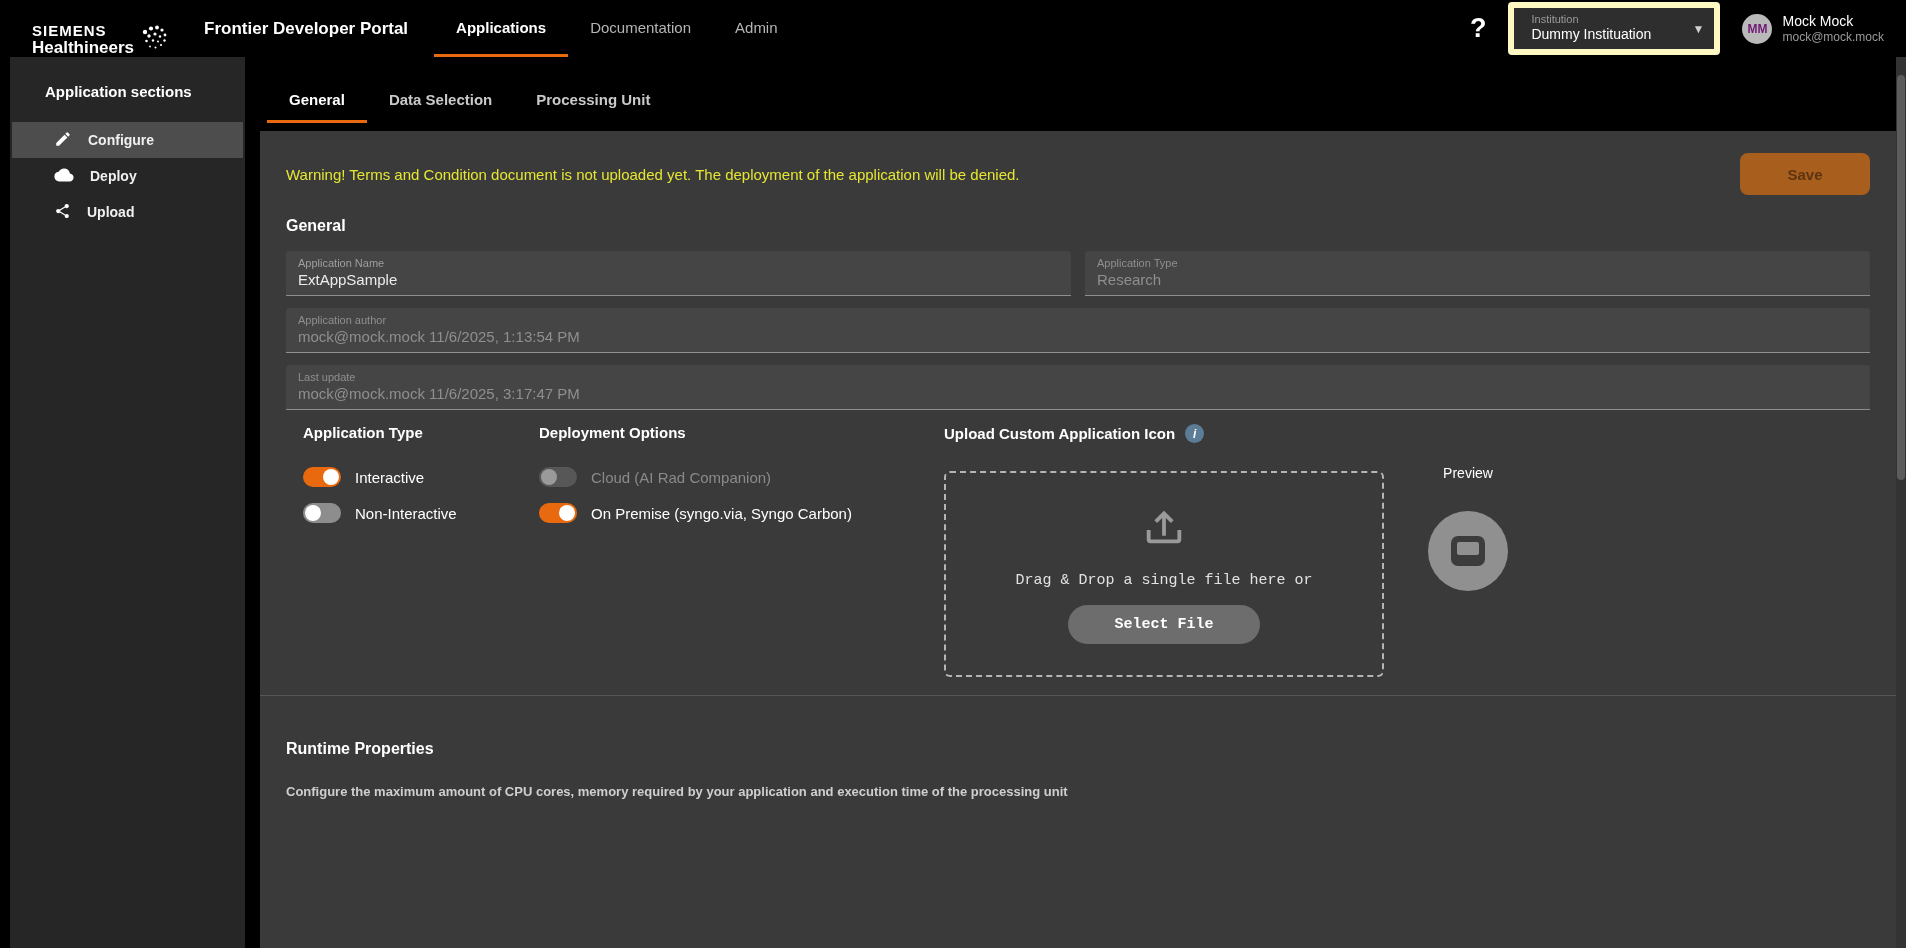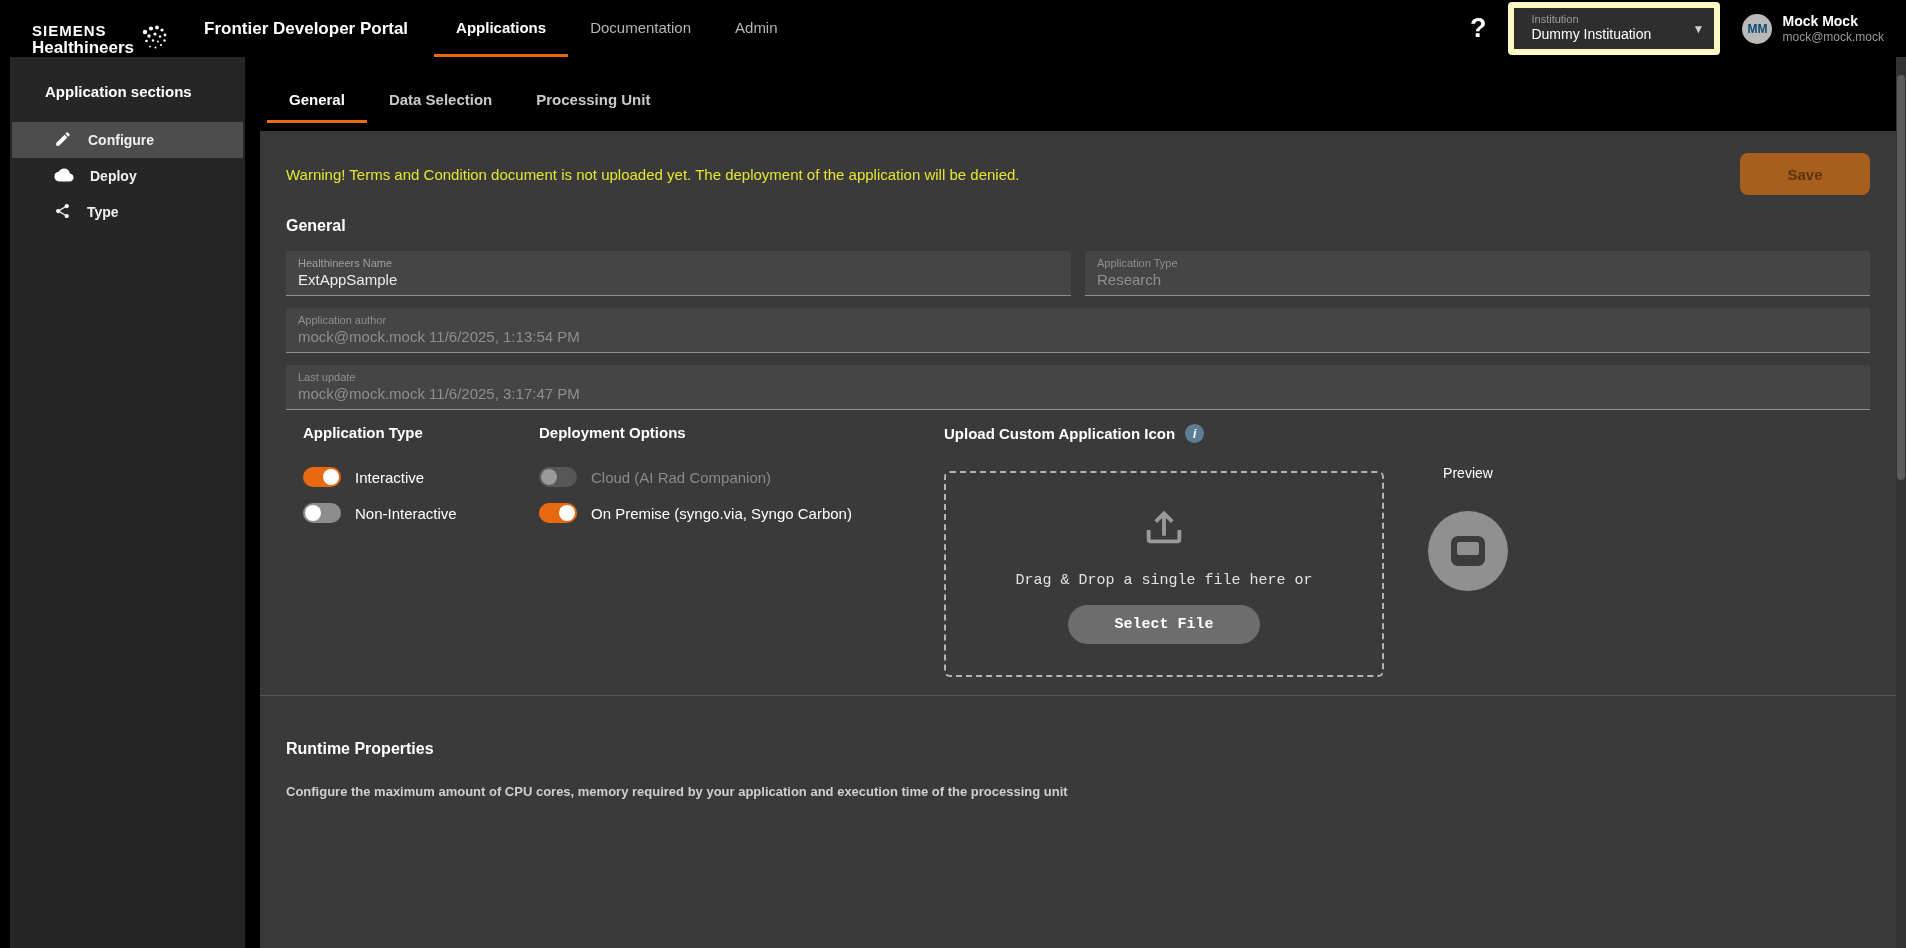--- a/index.html
+++ b/index.html
@@ -18,22 +18,22 @@
   .nav { display:flex; align-items:stretch; }
   .nav-item { display:flex; align-items:center; padding:0 22px; font-size:15px; color:#b5b5b5; border-bottom:3px solid transparent; cursor:pointer; }
   .nav-item.active { color:#fff; font-weight:bold; border-bottom-color:#e9690f; }
   .header-right { margin-left:auto; display:flex; align-items:center; gap:22px; padding-right:22px; }
   .help-icon { font-size:27px; font-weight:bold; color:#fff; cursor:pointer; }
   .inst-select { position:relative; width:212px; background:#2e2e2e; border:6px solid #fef9c3; border-radius:4px; padding:5px 30px 7px 17px; cursor:pointer; }
   .inst-label { font-size:11px; color:#9a9a9a; display:block; }
   .inst-value { font-size:14px; color:#fff; display:block; margin-top:1px; }
   .inst-caret { position:absolute; right:10px; top:50%; transform:translateY(-50%); color:#d0d0d0; font-size:12px; }
   .user-block { display:flex; align-items:center; gap:10px; }
-  .avatar { width:30px; height:30px; border-radius:50%; background:#b9b9b9; color:#0c4a6e; font-size:12px; font-weight:bold; display:flex; align-items:center; justify-content:center; }
-  .user-name { font-size:14px; font-weight:bold; line-height:1.2; }
+  .avatar { width:30px; height:30px; border-radius:50%; background:#b9b9b9; color:#701a75; font-size:12px; font-weight:bold; display:flex; align-items:center; justify-content:center; }
+  .user-name { font-size:14px; font-weight:normal; line-height:1.2; }
   .user-email { font-size:12px; color:#9a9a9a; line-height:1.2; }
   
   .content-row { display:flex; height:891px; }
   .left-gutter { width:10px; background:#000; }
   
   .sidebar { width:235px; background:#262626; padding-top:26px; }
   .sidebar-title { font-size:15px; font-weight:bold; margin:0 0 22px 35px; }
   .side-item { height:36px; display:flex; align-items:center; gap:16px; padding-left:42px; margin:0 2px; font-size:14px; font-weight:bold; color:#f0f0f0; cursor:pointer; }
   .side-item.active { background:#4d4d4d; }
   .side-item svg { flex:0 0 auto; }
@@ -158,21 +158,21 @@
           </svg>
       </span>
       <span>Deploy</span>
     </div>
     <div class="side-item">
       <span>
         <svg width="17" height="18" viewBox="0 0 24 24" fill="#fff">
             <path d="M18 16.08c-.76 0-1.44.3-1.96.77L8.91 12.7c.05-.23.09-.46.09-.7s-.04-.47-.09-.7l7.05-4.11c.54.5 1.25.81 2.04.81 1.66 0 3-1.34 3-3s-1.34-3-3-3-3 1.34-3 3c0 .24.04.47.09.7L8.04 9.81C7.5 9.31 6.79 9 6 9c-1.66 0-3 1.34-3 3s1.34 3 3 3c.79 0 1.5-.31 2.04-.81l7.12 4.16c-.05.21-.08.43-.08.65 0 1.61 1.31 2.92 2.92 2.92 1.61 0 2.92-1.31 2.92-2.92s-1.31-2.92-2.92-2.92z"></path>
           </svg>
       </span>
-      <span>Type</span>
+      <span>Upload</span>
     </div>
   </div>
 
   <div class="main">
     <div class="tabs">
       <div class="tab active">General</div>
       <div class="tab">Data Selection</div>
       <div class="tab">Processing Unit</div>
     </div>
 
@@ -180,21 +180,21 @@
       <div class="warning-row">
         <span class="warning-text">Warning! Terms and Condition document is not uploaded yet. The deployment of the application will be denied.</span>
         <button class="save-btn">Save</button>
       </div>
 
       <div class="section-heading">General</div>
 
       <div class="fields">
         <div class="field-row2">
           <div class="field">
-            <span class="field-label">Healthineers Name</span>
+            <span class="field-label">Application Name</span>
             <span class="field-value">ExtAppSample</span>
           </div>
           <div class="field disabled">
             <span class="field-label">Application Type</span>
             <span class="field-value">Research</span>
           </div>
         </div>
         <div class="field disabled field-full">
           <span class="field-label">Application author</span>
           <span class="field-value">mock@mock.mock 11/6/2025, 1:13:54 PM</span>

